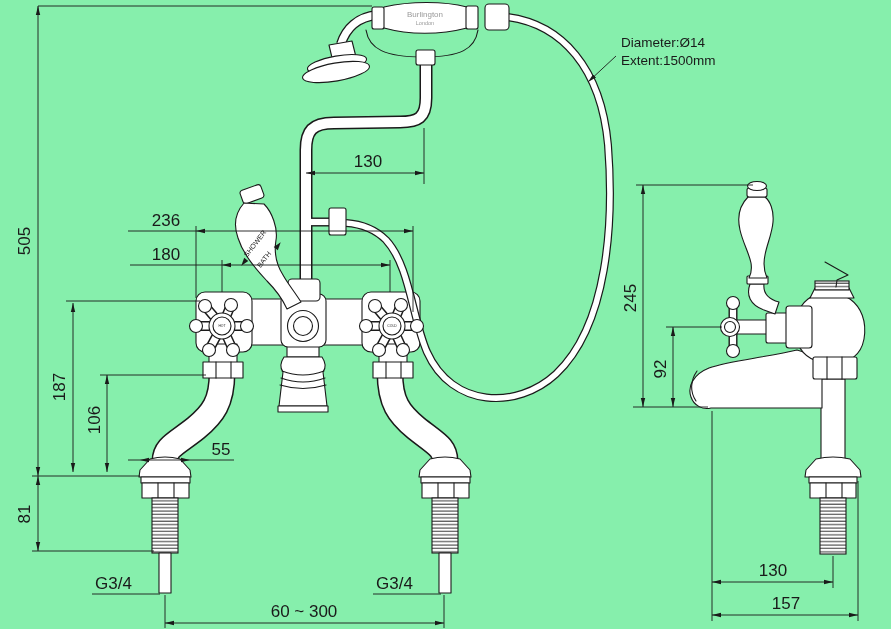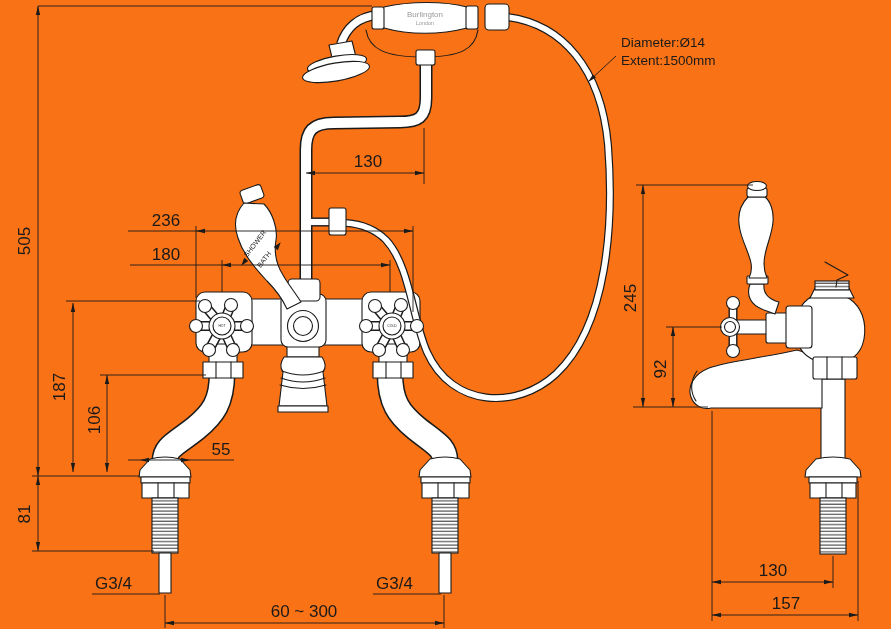--- a/index.html
+++ b/index.html
@@ -1,16 +1,16 @@
 <!DOCTYPE html>
 <html><head>
 <meta charset="utf-8">
 <style>
   html,body{margin:0;padding:0;background:#fff;}
-  .stage{position:relative;width:891px;height:629px;background:#f97316;overflow:hidden;
+  .stage{position:relative;width:891px;height:629px;background:#86efac;overflow:hidden;
          font-family:"Liberation Sans",sans-serif;}
   svg{display:block;}
   svg text{fill:#1a1a1a;font-family:"Liberation Sans",sans-serif;}
   .dtext{font-size:17px;}
   .ntext{font-size:13.5px;}
   .btext{font-size:8px;fill:#9a9a9a;}
   .btext2{font-size:5.5px;fill:#9a9a9a;}
   .ltext{font-size:7px;}
   .htext{font-size:3.4px;}
   .w{fill:#ffffff;stroke:#1a1a1a;stroke-width:1.1;stroke-linejoin:round;}

